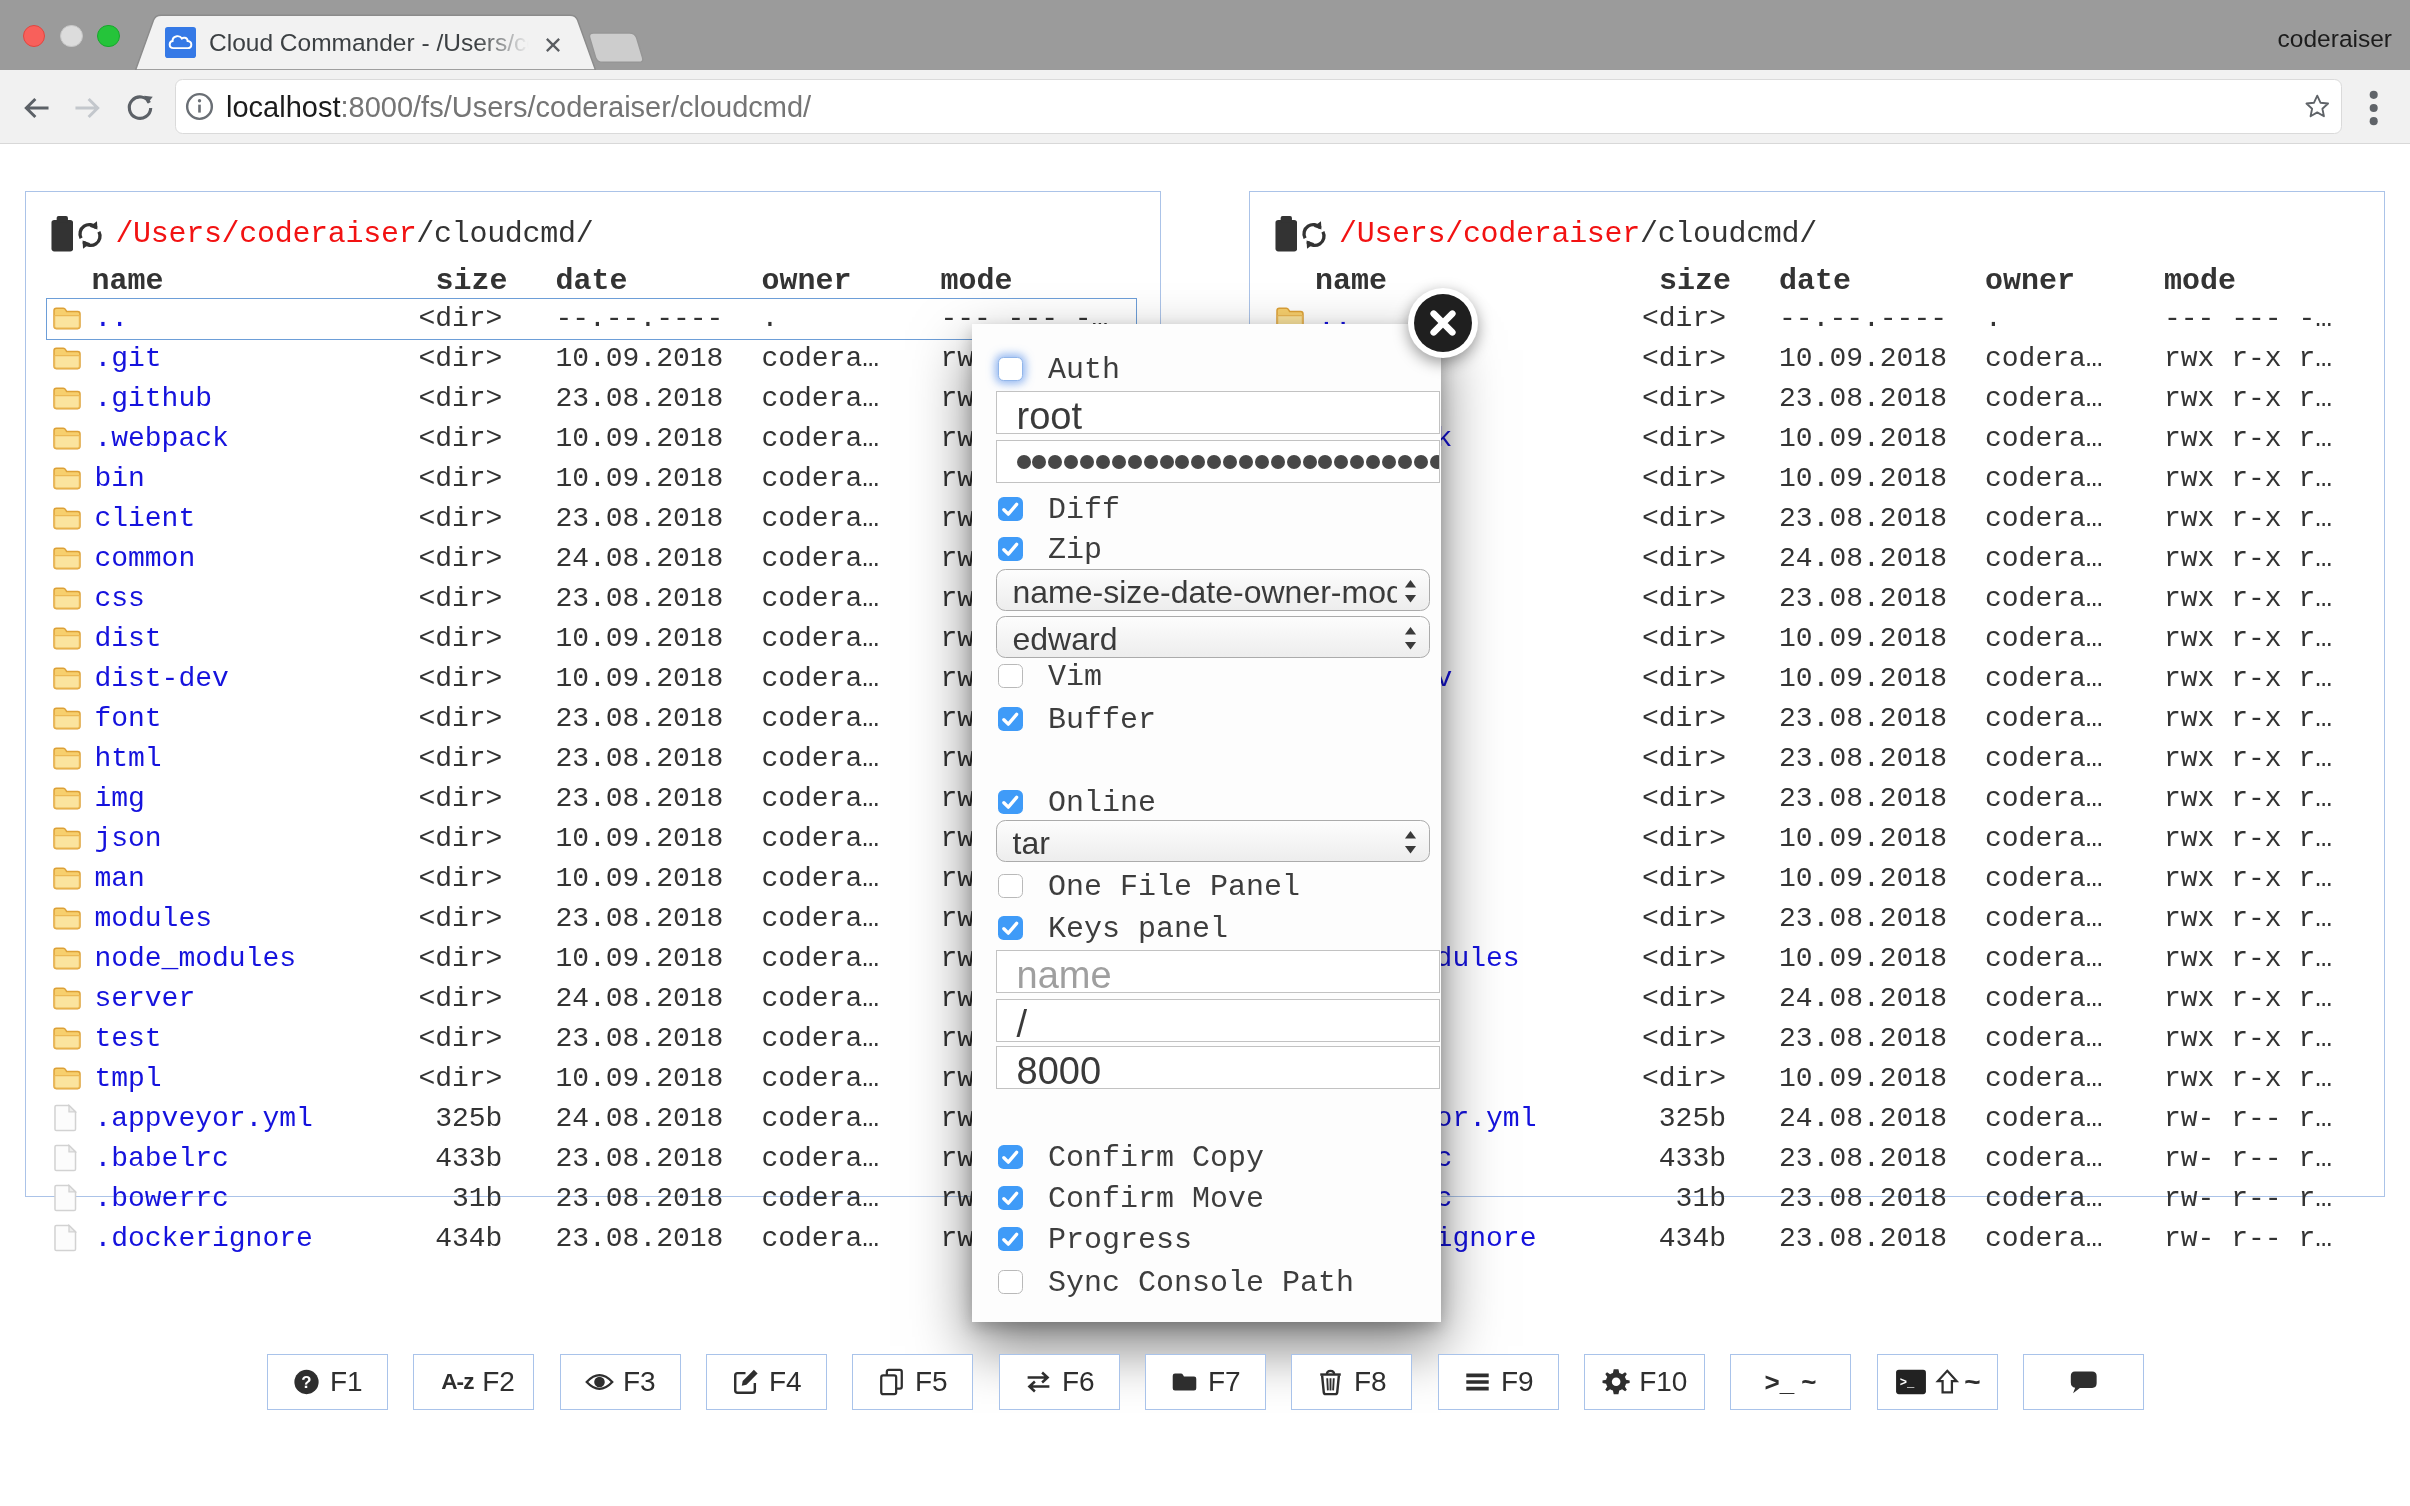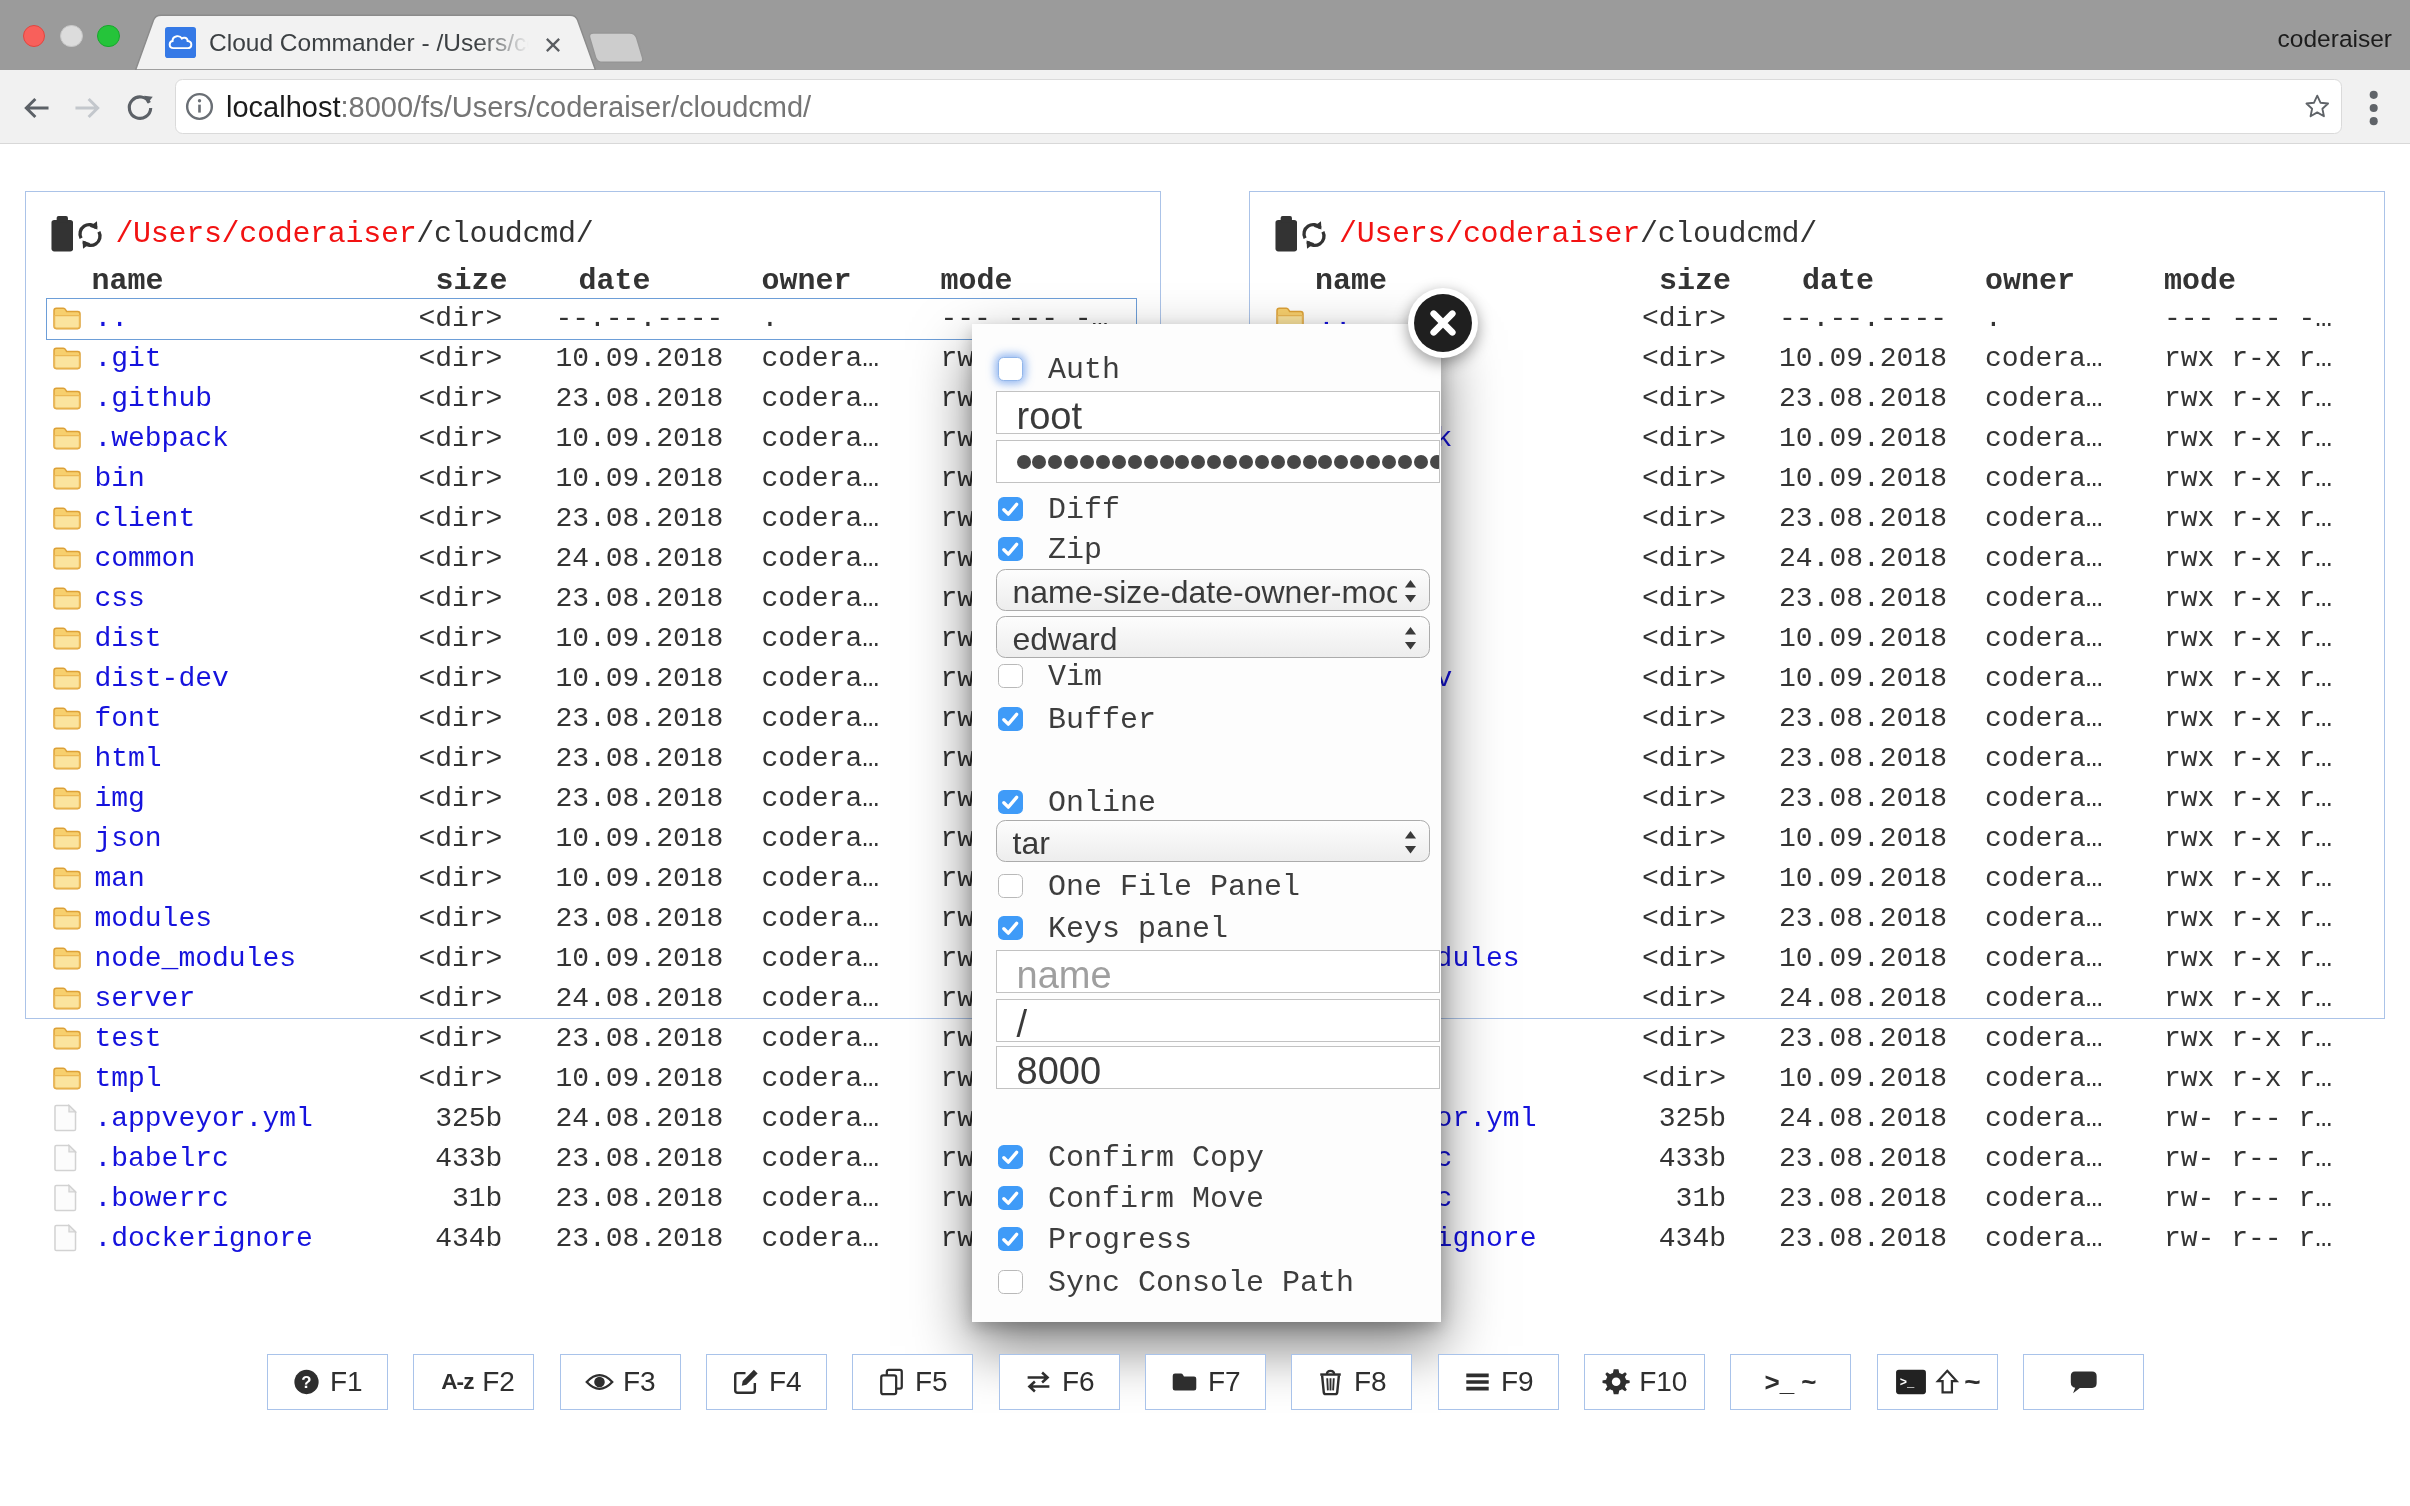--- a/index.html
+++ b/index.html
@@ -23,31 +23,31 @@
   border-bottom:1.9px solid #d8d8d8;padding-left:16px; }
 .navi { position:absolute; top:20px; }
 #urlbar { position:absolute; top:8.5px; left:175px; width:2167px; height:55px; background:#fff;
   border:1.9px solid #dadada; border-radius:7.5px; }
 #urltext { position:absolute; top:21px; left:226px; font-size:29px; color:#757575; }
 #urltext b { color:#1b1b1b; font-weight:normal; }
 #star { position:absolute; top:23.5px; left:2305px; }
 #dots3 { position:absolute; top:20px; left:2369px; }
 
 
-.panel { position:absolute; top:191px; width:1136px; height:828px; background:#fff;
+.panel { position:absolute; top:191px; width:1136px; height:1006px; background:#fff;
   border:1.9px solid #abc3e8; font-family:"Liberation Mono",monospace; color:#333; }
 #lp { left:25.4px; } #rp { left:1249px; }
 .phead { position:absolute; top:22.6px; left:0; width:100%; height:40px; }
 .clip { position:absolute; left:24.5px; top:0.9px; width:22.6px; height:38px; }
 .refr { position:absolute; left:51px; top:3.8px; width:26px; height:34px; }
 .path { position:absolute; left:89px; top:2.8px; font-size:30px; letter-spacing:-0.3px; color:#333; }
 .red { color:#f21212; }
 .cols { position:absolute; top:68px; left:0; width:100%; height:40px; font-weight:bold; font-size:30px; }
 .cols span { position:absolute; top:3.8px; }
-.h-nm { left:65px; } .h-sz { left:409px; } .h-dt { left:552px;text-align:right; } .h-ow { left:735px; } .h-md { left:914px; }
+.h-nm { left:65px; } .h-sz { left:409px; } .h-dt { left:529px;text-align:right; } .h-ow { left:735px; } .h-md { left:914px; }
 .list { position:absolute; top:106px; left:0; width:1132px; height:964px; overflow:hidden; }
 .row { position:relative; width:1111px; height:40px; font-size:28px; }
 .row span { position:absolute; top:4.7px; white-space:pre; }
 .row.sel::after { content:""; position:absolute; left:20px; top:0; width:1089px; height:40px; border:1.9px solid #6d9ed8; }
 .fi  { position:absolute; left:25.4px; top:6.6px;  width:30px; height:26px; }
 .fi2 { position:absolute; left:27px; top:5.6px;  width:24.5px; height:28px; }
 .nm { left:68px; color:#1512dd; }
 .sz { left:0; width:476px; text-align:right; }
 .dt { left:529px; } .ow { left:735px; } .md { left:914px; }
 

